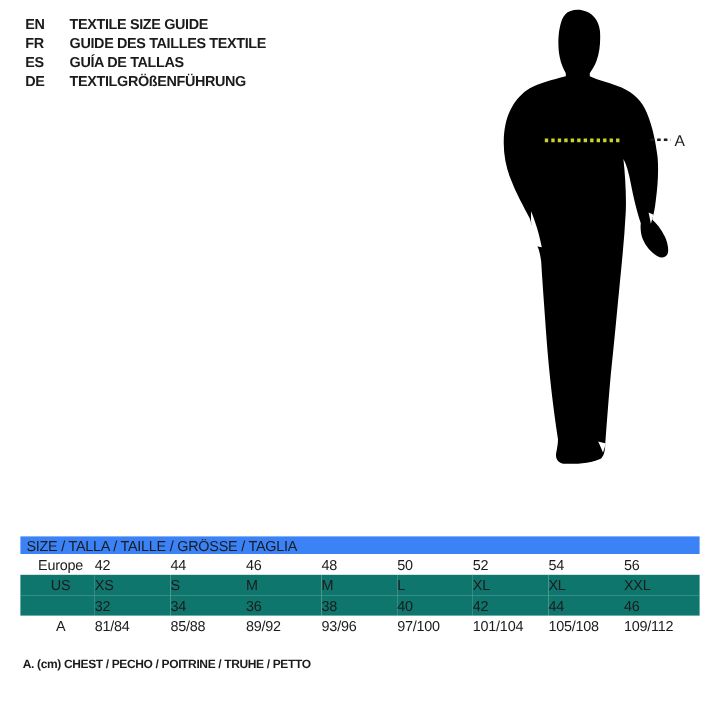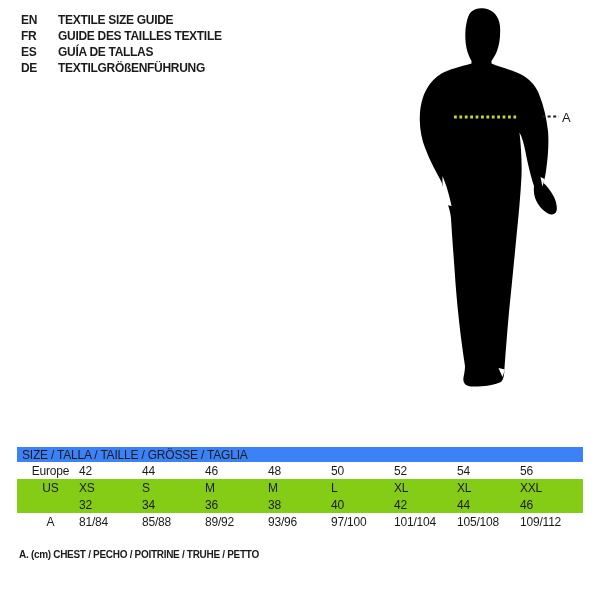--- a/index.html
+++ b/index.html
@@ -31,21 +31,21 @@
   .table-wrap{position:absolute;left:17px;top:447px;width:566px;}
   table{border-collapse:collapse;table-layout:fixed;width:566px;}
   th,td{padding:0;font-weight:400;font-size:12px;letter-spacing:-0.2px;}
   thead th{
     background:#3b82f6;height:15px;text-align:left;padding-left:5px;
     white-space:nowrap;overflow:hidden;
   }
   tbody td{height:17px;text-align:left;vertical-align:middle;}
   tbody td.lbl{text-align:center;padding-left:5px;}
   col.c-label{width:62px;}
-  tr.r-gray td{background:#84cc16;}
+  tr.r-gray td{background:#0f766e;}
 
   
   .footnote{position:absolute;left:19px;top:549px;font-size:10px;font-weight:700;letter-spacing:-0.3px;white-space:nowrap;}
 </style>
 </head>
 <body>
 
 <div class="canvas">
 
   <div class="lang-block">

